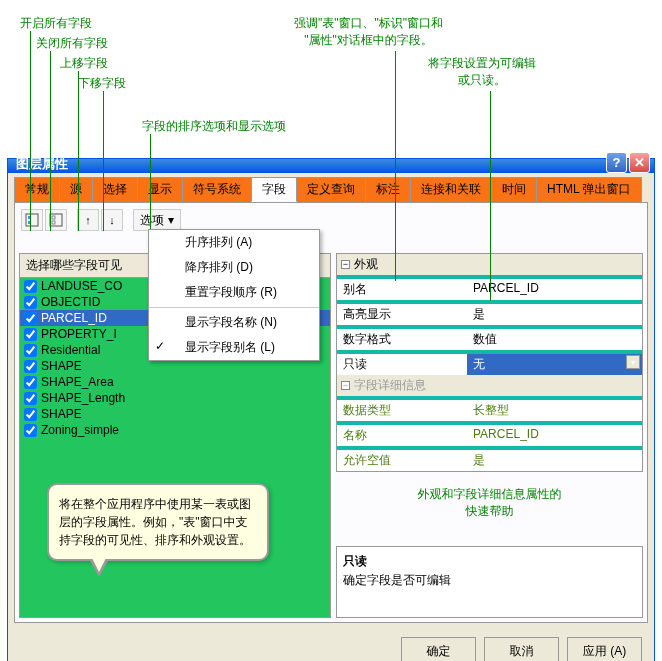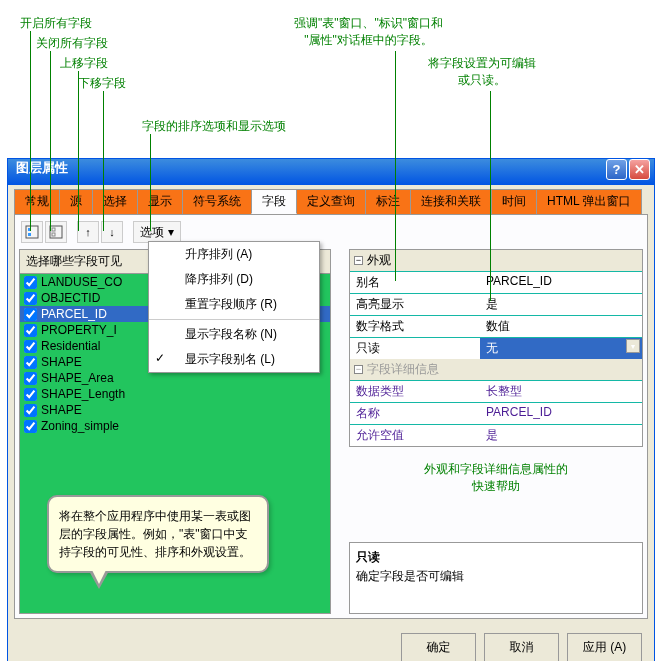--- a/index.html
+++ b/index.html
@@ -3,21 +3,21 @@
 <meta charset="utf-8">
 <style>
 * { box-sizing: border-box; margin: 0; padding: 0; }
 body { font-family: "Microsoft YaHei", SimSun, sans-serif; font-size: 12px; background: #fff; width: 662px; height: 661px; position: relative; }
 
 .annotations { position: absolute; top: 11px; left: 0; width: 100%; height: 160px; z-index: 10; }
 .ann-label { position: absolute; color: #008000; font-size: 12px; }
 .ann-line { position: absolute; background: #008000; }
 
 .window { position: absolute; top: 158px; left: 7px; width: 648px; border: 1px solid #0054e3; background: #ece9d8; }
-.titlebar { height: 26px; background: linear-gradient(to bottom, #3c8cde, #0054e3); display: flex; align-items: flex-start; padding: 0 4px; color: #fff; font-weight: bold; }
+.titlebar { height: 14px; background: linear-gradient(to bottom, #3c8cde, #0054e3); display: flex; align-items: flex-end; padding: 0 4px; color: #fff; font-weight: bold; }
 .titlebar-text { flex: 1; padding-left: 4px; font-size: 13px; }
 .titlebar-btn { width: 21px; height: 21px; margin-left: 2px; border-radius: 3px; display: flex; align-items: center; justify-content: center; font-weight: bold; font-size: 13px; }
 .help-btn { background: linear-gradient(#6fa1e6, #2e66c8); color: #fff; border: 1px solid #fff; }
 .close-btn { background: linear-gradient(#f5a2a0, #d64b3f); color: #fff; border: 1px solid #fff; }
 
 .tabs { display: flex; padding: 4px 6px 0; background: #ece9d8; }
 .tab { padding: 3px 10px; border: 1px solid #999; border-bottom: none; background: #f97316; font-size: 12px; margin-right: -1px; cursor: pointer; }
 .tab.active { background: #fcfcfe; border-bottom: 1px solid #fcfcfe; position: relative; z-index: 2; }
 
 .tab-content { background: #fcfcfe; border: 1px solid #999; margin: 0 6px 6px; padding: 4px; min-height: 402px; position: relative; }
@@ -25,37 +25,37 @@
 .toolbar { display: flex; align-items: center; gap: 2px; padding: 2px; }
 .tb-btn { width: 22px; height: 22px; border: 1px solid #ccc; background: #f5f5f5; display: flex; align-items: center; justify-content: center; font-size: 11px; cursor: pointer; }
 .tb-btn svg { width: 14px; height: 14px; }
 .opt-btn { height: 22px; padding: 0 6px; border: 1px solid #ccc; background: #f5f5f5; cursor: pointer; font-size: 12px; display: flex; align-items: center; gap: 4px; justify-content: space-between; }
 
 .dropdown-menu { position: absolute; top: 26px; left: 133px; width: 172px; background: #fff; border: 1px solid #999; box-shadow: 2px 2px 4px rgba(0,0,0,0.3); z-index: 20; }
 .menu-item { padding: 4px 8px 4px 36px; cursor: pointer; position: relative; font-size: 12px; }
 .menu-sep { border-top: 1px solid #ccc; margin: 2px 0; }
 .menu-check { position: absolute; left: 6px; top: 4px; }
 
-.field-panel { display: flex; gap: 18px; margin-top: 4px; }
+.field-panel { display: flex; gap: 5px; margin-top: 20px; }
 .left-panel { width: 312px; }
 .left-header { background: #ece9d8; border: 1px solid #999; padding: 3px 6px; font-size: 12px; }
 .field-list { border: 1px solid #999; border-top: none; background: #22c55e; height: 340px; overflow: auto; }
 .field-item { display: flex; align-items: center; padding: 1px 4px; font-size: 12px; cursor: pointer; }
 .field-item.selected { background: #316ac5; color: #fff; }
 .field-item input[type=checkbox] { margin-right: 4px; }
 
 .right-panel { flex: 1; display: flex; flex-direction: column; gap: 6px; }
 .prop-grid { border: 1px solid #999; background: #fff; font-size: 12px; }
 .prop-section { background: #ece9d8; padding: 2px 4px; display: flex; align-items: center; gap: 4px; font-size: 12px; }
 .prop-section.disabled { color: #999; }
-.prop-row { display: flex; border-top: 1px solid #14b8a6; }
+.prop-row { display: flex; border-top: 4px solid #14b8a6; }
 .prop-row.selected .prop-value { background: #316ac5; color: #fff; }
 .prop-label { width: 130px; padding: 2px 6px; background: #fff; }
 .prop-value { flex: 1; padding: 2px 6px; background: #fff; position: relative; }
-.prop-row.disabled { color: #4c1d95; }
+.prop-row.disabled { color: #4d7c0f; }
 .dropdown-arrow { position: absolute; right: 2px; top: 1px; width: 14px; height: 14px; background: #ece9d8; border: 1px solid #999; display: flex; align-items: center; justify-content: center; font-size: 8px; }
 
 .help-area { border: 1px solid #999; background: #fff; padding: 6px; font-size: 12px; min-height: 72px; }
 .help-title { font-weight: bold; margin-bottom: 2px; }
 
 .callout-green { position: absolute; color: #008000; font-size: 12px; text-align: center; }
 
 .callout-bubble { position: absolute; left: 32px; top: 280px; width: 222px; background: #ffffe1; border: 2px solid #999; border-radius: 10px; padding: 10px; font-size: 12px; line-height: 1.5; z-index: 5; box-shadow: 2px 2px 4px rgba(0,0,0,0.2); }
 .callout-tail { position: absolute; bottom: -18px; left: 40px; width: 0; height: 0; border-left: 10px solid transparent; border-right: 10px solid transparent; border-top: 18px solid #999; }
 .callout-tail::after { content: ''; position: absolute; top: -19px; left: -7px; border-left: 7px solid transparent; border-right: 7px solid transparent; border-top: 14px solid #ffffe1; }

